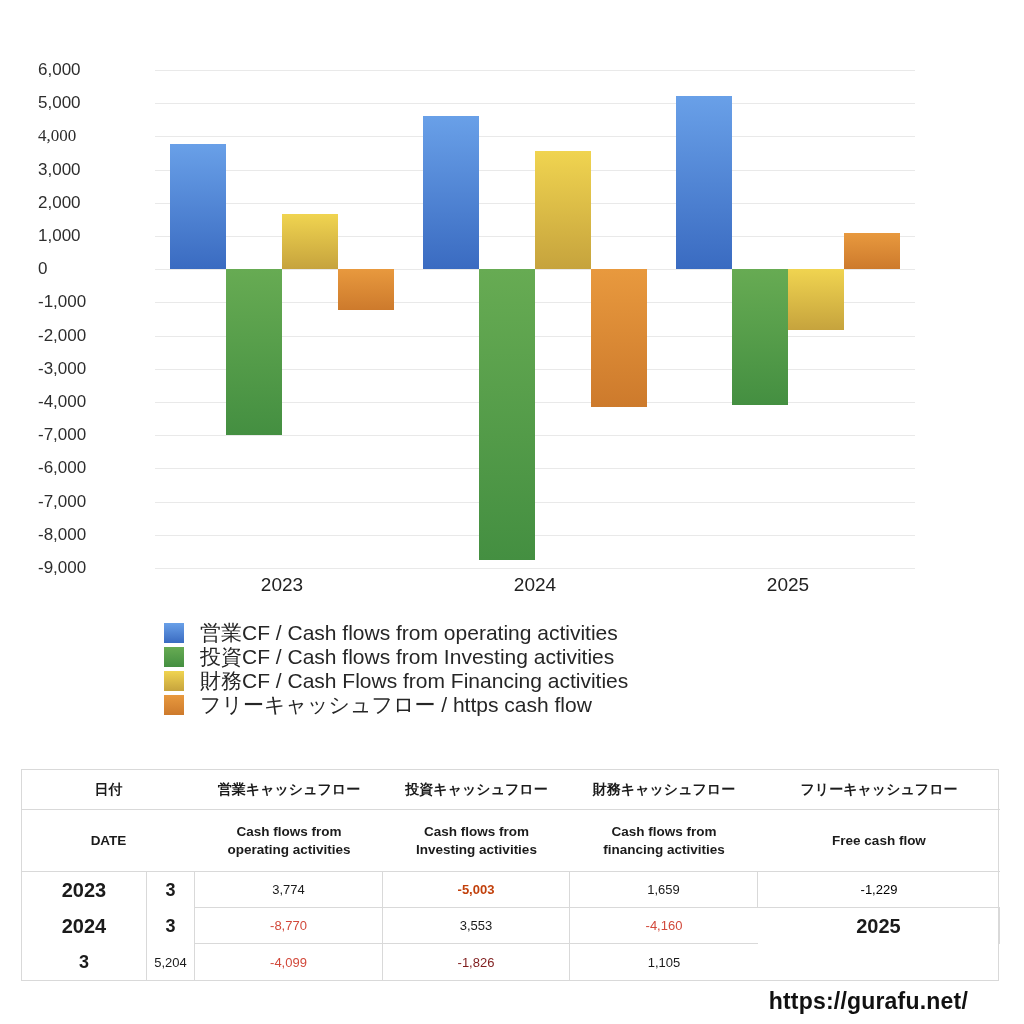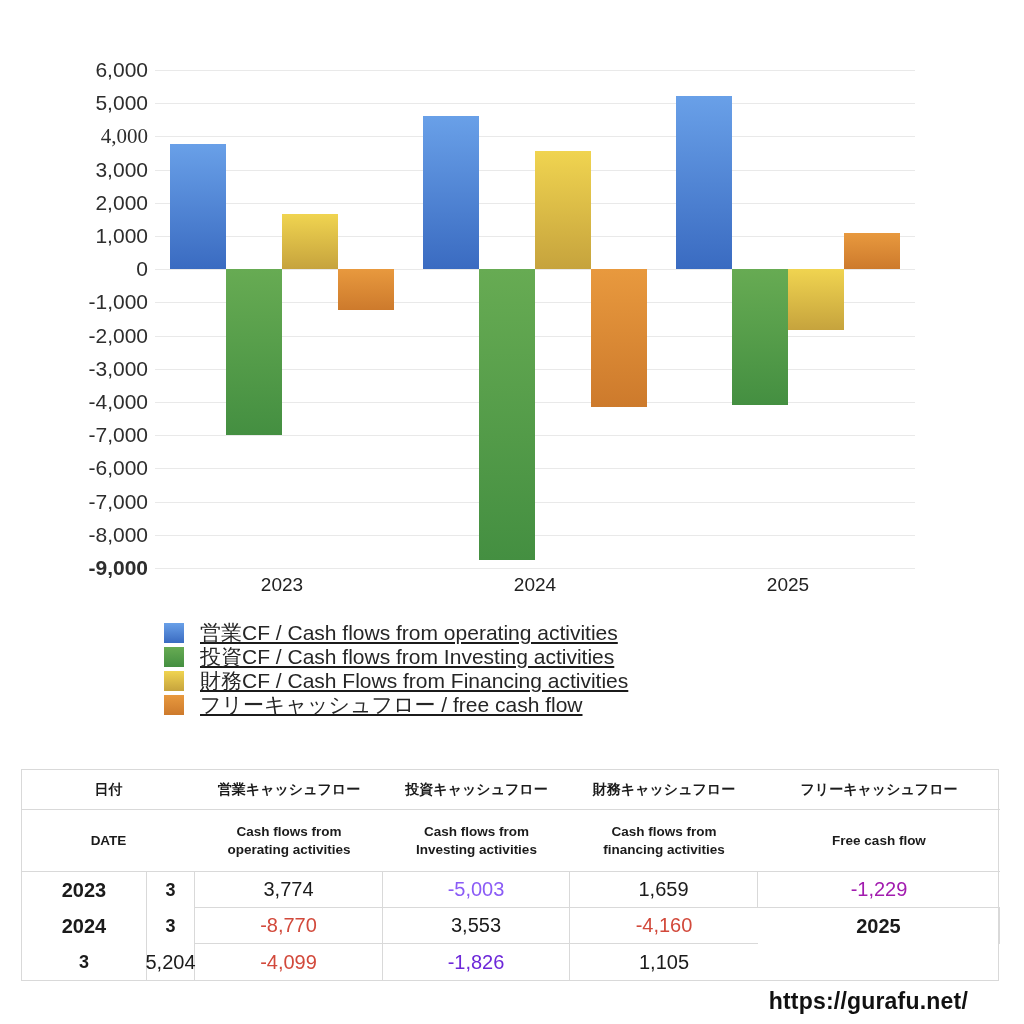--- a/index.html
+++ b/index.html
@@ -5,48 +5,48 @@
   html,body{margin:0;padding:0;}
   body{
     width:1024px;height:1024px;position:relative;background:#ffffff;
     font-family:"Liberation Sans","DejaVu Sans",sans-serif;
     color:#1b1b1b;overflow:hidden;
   }
   
   .chart{position:absolute;left:0;top:0;width:1024px;height:610px;}
   .gridline{position:absolute;height:1px;background:#e9e9e9;}
   .ylabel{
-    position:absolute;width:110px;text-align:right;font-size:21px;
+    position:absolute;width:110px;text-align:left;font-size:17px;
     color:#2d2d2d;line-height:20px;
   }
   .xlabel{
     position:absolute;width:120px;text-align:center;font-size:19px;
     color:#222222;line-height:22px;
   }
   .bar{position:absolute;}
   
-  .legend{position:absolute;left:164px;top:621px;display:flex;flex-direction:column;text-decoration:underline;}
+  .legend{position:absolute;left:164px;top:621px;display:flex;flex-direction:column;}
   .legend-item{display:flex;align-items:center;height:24px;}
   .legend-swatch{width:20px;height:20px;margin-right:16px;flex:0 0 auto;}
   .legend-label{font-size:21px;color:#262626;white-space:nowrap;}
   
   .cf-table{
     position:absolute;left:21px;top:769px;width:978px;
     display:grid;
     grid-template-columns:125px 48px 188px 187px 188px 242px;
     grid-template-rows:40px 62px 36px 36px 36px;
     border:1px solid #d9d9d9;box-sizing:border-box;
   }
   .cf-table div{box-sizing:border-box;display:flex;align-items:center;justify-content:center;text-align:center;}
   .hjp{font-size:14px;font-weight:bold;border-bottom:1px solid #d9d9d9;}
   .hen{font-size:13.5px;font-weight:bold;border-bottom:1px solid #d9d9d9;flex-direction:column;line-height:18px;}
   .span2{grid-column:span 2;}
   .ycell{font-size:20px;font-weight:bold;border-right:1px solid #d9d9d9;}
   .mcell{font-size:18px;font-weight:bold;border-right:1px solid #d9d9d9;}
-  .val{font-size:20px;}
+  .val{font-size:13px;}
   .vr{border-right:1px solid #d9d9d9;}
   .hb{border-bottom:1px solid #d9d9d9;}
   .neg{color:#d2493b;}
   
   .site-url{
     position:absolute;right:56px;top:988px;font-size:23px;font-weight:bold;
     color:#111111;letter-spacing:0.2px;
   }
 </style>
 </head>
@@ -80,21 +80,21 @@
       <div class="ylabel" style="left: 38px; top: 226px;">1,000</div>
       <div class="ylabel" style="left: 38px; top: 259.2px;">0</div>
       <div class="ylabel" style="left: 38px; top: 292.4px;">-1,000</div>
       <div class="ylabel" style="left: 38px; top: 325.6px;">-2,000</div>
       <div class="ylabel" style="left: 38px; top: 358.8px;">-3,000</div>
       <div class="ylabel" style="left: 38px; top: 392px;">-4,000</div>
       <div class="ylabel" style="left: 38px; top: 425.2px;">-7,000</div>
       <div class="ylabel" style="left: 38px; top: 458.4px;">-6,000</div>
       <div class="ylabel" style="left: 38px; top: 491.6px;">-7,000</div>
       <div class="ylabel" style="left: 38px; top: 524.8px;">-8,000</div>
-      <div class="ylabel" style="left: 38px; top: 558px; font-weight: bold;">-9,000</div>
+      <div class="ylabel" style="left: 38px; top: 558px;">-9,000</div>
     </div>
   <div id="bar-layer">
       <div class="bar" style="left: 170px; top: 143.9px; width: 56px; height: 125.3px; background: linear-gradient(rgb(105, 160, 232), rgb(58, 107, 193));"></div>
       <div class="bar" style="left: 226px; top: 269.2px; width: 56px; height: 166.1px; background: linear-gradient(rgb(103, 171, 83), rgb(68, 143, 65));"></div>
       <div class="bar" style="left: 282px; top: 214.1px; width: 56px; height: 55.1px; background: linear-gradient(rgb(240, 212, 80), rgb(198, 163, 61));"></div>
       <div class="bar" style="left: 338px; top: 269.2px; width: 56px; height: 40.8px; background: linear-gradient(rgb(232, 153, 62), rgb(205, 122, 44));"></div>
       <div class="bar" style="left: 423px; top: 116.1px; width: 56px; height: 153.1px; background: linear-gradient(rgb(105, 160, 232), rgb(58, 107, 193));"></div>
       <div class="bar" style="left: 479px; top: 269.2px; width: 56px; height: 291.2px; background: linear-gradient(rgb(103, 171, 83), rgb(68, 143, 65));"></div>
       <div class="bar" style="left: 535px; top: 151.2px; width: 56px; height: 118px; background: linear-gradient(rgb(240, 212, 80), rgb(198, 163, 61));"></div>
       <div class="bar" style="left: 591px; top: 269.2px; width: 56px; height: 138.1px; background: linear-gradient(rgb(232, 153, 62), rgb(205, 122, 44));"></div>
@@ -118,21 +118,21 @@
   <div class="legend-item">
     <span class="legend-swatch" style="background: linear-gradient(rgb(103, 171, 83), rgb(68, 143, 65));"></span>
     <span class="legend-label">投資CF / Cash flows from Investing activities</span>
   </div>
   <div class="legend-item">
     <span class="legend-swatch" style="background: linear-gradient(rgb(240, 212, 80), rgb(198, 163, 61));"></span>
     <span class="legend-label">財務CF / Cash Flows from Financing activities</span>
   </div>
   <div class="legend-item">
     <span class="legend-swatch" style="background: linear-gradient(rgb(232, 153, 62), rgb(205, 122, 44));"></span>
-    <span class="legend-label">フリーキャッシュフロー / free cash flow</span>
+    <span class="legend-label">フリーキャッシュフロー / https cash flow</span>
   </div>
 </div>
 
 <div class="cf-table">
 
   <div class="hjp span2">日付</div>
   <div class="hjp">営業キャッシュフロー</div>
   <div class="hjp">投資キャッシュフロー</div>
   <div class="hjp">財務キャッシュフロー</div>
   <div class="hjp">フリーキャッシュフロー</div>
@@ -152,31 +152,31 @@
     <span>Cash flows from</span>
     <span>financing activities</span>
   </div>
   <div class="hen">
     <span>Free cash flow</span>
   </div>
 
   <div class="ycell">2023</div>
   <div class="mcell">3</div>
   <div class="val vr hb">3,774</div>
-  <div class="val vr hb neg" style="color: #8b5cf6;">-5,003</div>
+  <div class="val vr hb neg" style="color: #c2410c; font-weight: bold;">-5,003</div>
   <div class="val vr hb">1,659</div>
-  <div class="val hb neg" style="color: #a21caf; text-align: center;">-1,229</div>
+  <div class="val hb neg" style="color: #000000; text-align: center;">-1,229</div>
 
   <div class="ycell">2024</div>
   <div class="mcell">3</div>
   <div class="val vr hb neg" style="color: rgb(210, 73, 59);">-8,770</div>
   <div class="val vr hb">3,553</div>
   <div class="val hb neg" style="color: rgb(210, 73, 59);">-4,160</div>
 
   <div class="ycell">2025</div>
   <div class="mcell">3</div>
   <div class="val vr">5,204</div>
   <div class="val vr neg" style="color: rgb(210, 73, 59);">-4,099</div>
-  <div class="val vr neg" style="color: #6d28d9;">-1,826</div>
+  <div class="val vr neg" style="color: #7f1d1d;">-1,826</div>
   <div class="val">1,105</div>
 </div>
 
 <div class="site-url">https://gurafu.net/</div>
 
 </body></html>

